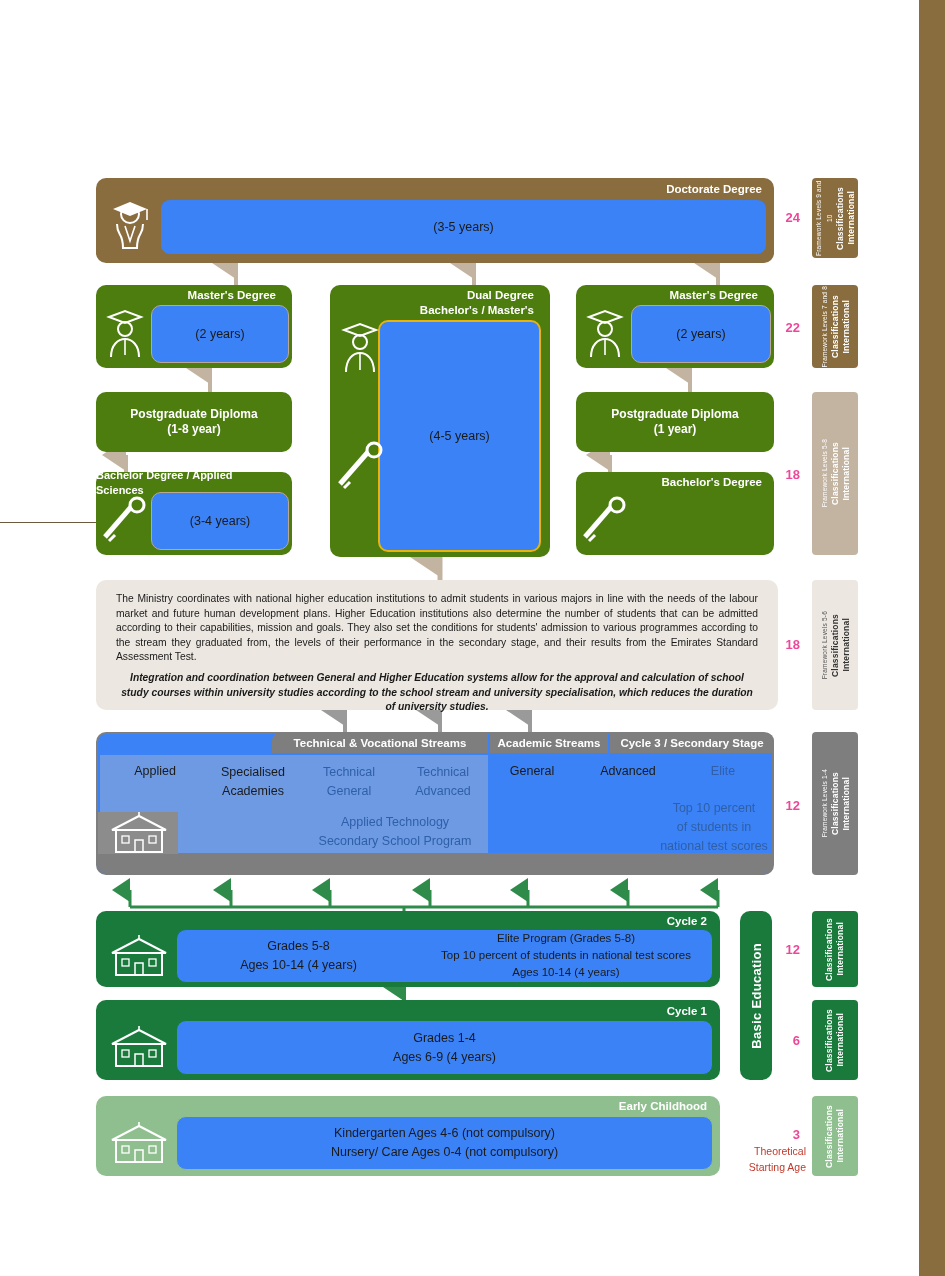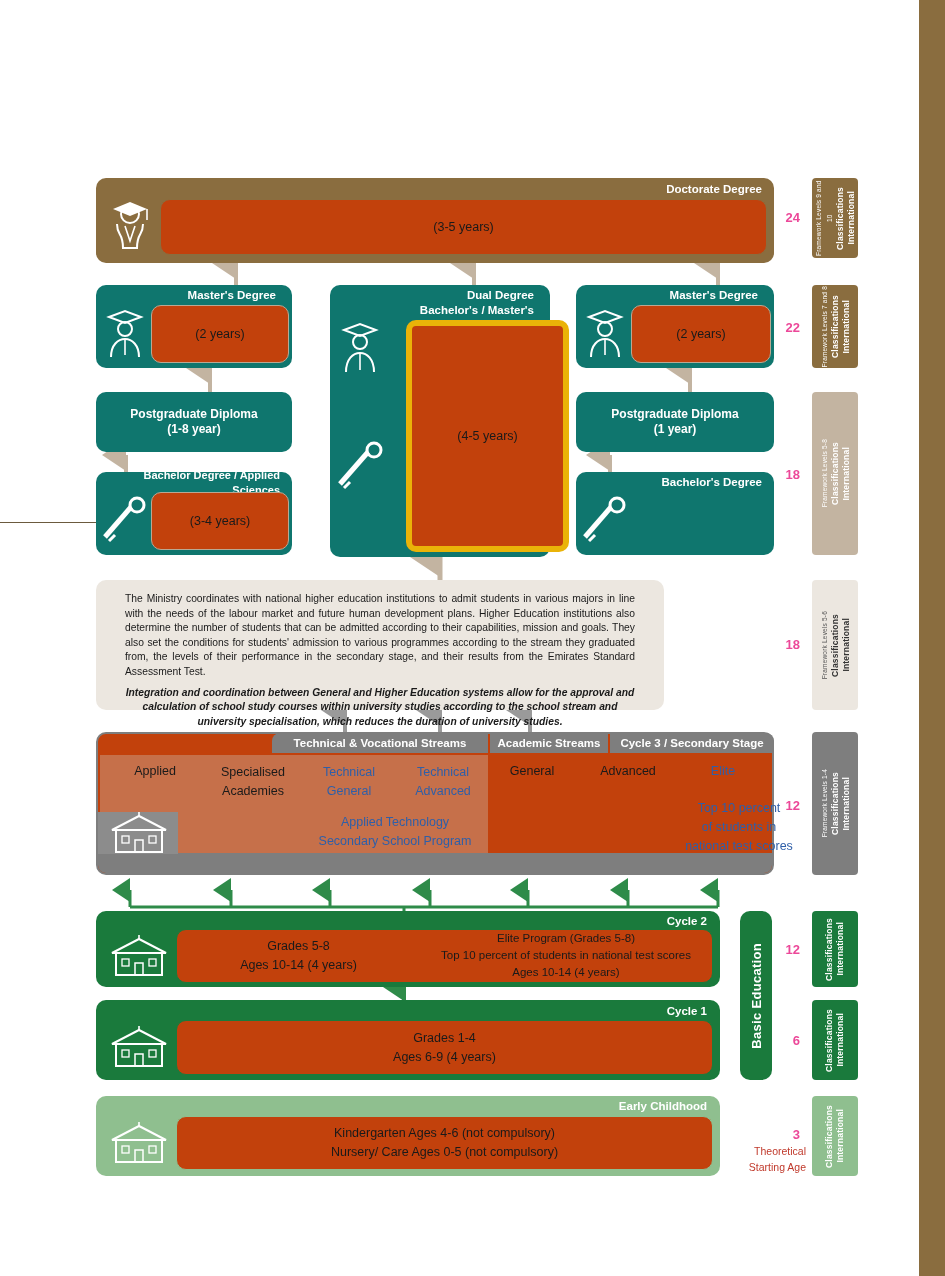--- a/index.html
+++ b/index.html
@@ -11,32 +11,32 @@
   }
   .right-bar{
     position:absolute;top:0;right:0;width:26px;height:1276px;background:#8a6d3f;
   }
   .canvas{position:absolute;top:0;left:0;width:945px;height:1276px;}
   .box{position:absolute;box-sizing:border-box;}
   .rnd{border-radius:10px;}
 
   
   .brown{background:#8a6d3f;}
-  .taupe{background:#0f766e;}
+  .taupe{background:#4d7c0f;}
   .taupe-lt{background:#c3b4a1;}
   .gray{background:#7e7e7e;}
   .gray-lt{background:#8c8c8c;}
   .grn-dk{background:#1a7a3c;}
   .grn-lt{background:#8fbf8f;}
-  .white{background:#c2410c;}
+  .white{background:#3b82f6;}
   .beige{background:#ece7e0;}
 
   .lbl{
     color:#fff;font-weight:bold;font-size:11.5px;line-height:15px;
-    display:flex;align-items:center;justify-content:center;text-align:right;
+    display:flex;align-items:center;justify-content:center;text-align:left;
   }
   .ctr{display:flex;align-items:center;justify-content:center;text-align:center;}
   .col{flex-direction:column;}
   .txt{font-size:12.5px;color:#1a1a1a;line-height:19px;text-align:center;}
 
   
   .chip{
     position:absolute;box-sizing:border-box;border-radius:4px;
     display:flex;align-items:center;justify-content:center;
   }
@@ -158,21 +158,21 @@
     <circle cx="24" cy="24" r="7" fill="none" stroke="#fff" stroke-width="2"></circle>
     <path d="M10,52 C10,40 17,34 24,34 C31,34 38,40 38,52" fill="none" stroke="#fff" stroke-width="2"></path>
     <path d="M24,34 L24,50" stroke="#fff" stroke-width="1.6"></path>
   </svg>
 
   <div class="box rnd taupe" style="left:330px;top:285px;width:220px;height:272px;"></div>
   <div class="box lbl col" style="left:330px;top:288px;width:212px;height:30px;align-items:flex-end;padding-right:8px;">
     <span>Dual Degree</span>
     <span>Bachelor's / Master's</span>
   </div>
-  <div class="box rnd white" style="left:406px;top:320px;width:163px;height:232px;border:6px solid #eab308;">
+  <div class="box rnd white" style="left:378px;top:320px;width:163px;height:232px;border:2px solid #eab308;">
     <div class="ctr" style="height:100%;">
         <span class="txt">(4-5 years)</span>
       </div>
   </div>
   <svg class="arrow" style="left:336px;top:318px;" width="48" height="60">
     <path d="M8,12 L24,6 L40,12 L24,18 Z" fill="none" stroke="#fff" stroke-width="2"></path>
     <circle cx="24" cy="24" r="7" fill="none" stroke="#fff" stroke-width="2"></circle>
     <path d="M10,54 C10,41 17,35 24,35 C31,35 38,41 38,54" fill="none" stroke="#fff" stroke-width="2"></path>
     <path d="M24,35 L24,52" stroke="#fff" stroke-width="1.6"></path>
   </svg>
@@ -206,21 +206,21 @@
   <div class="leftline" style="left:0px;top:522px;width:96px;"></div>
 
   <div class="box rnd taupe" style="left:576px;top:472px;width:198px;height:83px;"></div>
   <div class="box lbl" style="left:576px;top:475px;width:192px;height:15px;justify-content:flex-end;padding-right:6px;">Bachelor's Degree</div>
   <svg class="arrow" style="left:579px;top:495px;" width="54" height="54">
     <path d="M6,42 L32,12" stroke="#fff" stroke-width="5" fill="none"></path>
     <circle cx="38" cy="10" r="7" fill="none" stroke="#fff" stroke-width="3"></circle>
     <path d="M10,46 L16,40" stroke="#fff" stroke-width="3"></path>
   </svg>
 
-  <div class="box rnd beige" style="left:96px;top:580px;width:568px;height:130px;padding:12px 29px;">
+  <div class="box rnd beige" style="left:96px;top:580px;width:682px;height:130px;padding:12px 20px;">
     <div class="para">The Ministry coordinates with national higher education institutions to admit students in various majors in line with the needs of the labour market and future human development plans. Higher Education institutions also determine the number of students that can be admitted according to their capabilities, mission and goals. They also set the conditions for students' admission to various programmes according to the stream they graduated from, the levels of their performance in the secondary stage, and their results from the Emirates Standard Assessment Test.</div>
     <div class="para italic" style="margin-top:6px;">Integration and coordination between General and Higher Education systems allow for the approval and calculation of school study courses within university studies according to the school stream and university specialisation, which reduces the duration of university studies.</div>
   </div>
 
   <div class="box rnd white" style="left:96px;top:732px;width:678px;height:143px;border:2px solid #7e7e7e;"></div>
 
   <div class="box gray" style="left:272px;top:733px;width:216px;height:20px;border-top-left-radius:8px;"></div>
   <div class="box lbl" style="left:272px;top:733px;width:216px;height:20px;">Technical &amp; Vocational Streams</div>
   <div class="box gray" style="left:490px;top:733px;width:118px;height:20px;"></div>
   <div class="box lbl" style="left:490px;top:733px;width:118px;height:20px;">Academic Streams</div>
@@ -242,21 +242,21 @@
     <span>Advanced</span>
   </div>
   <div class="box txt col ctr blue" style="left:300px;top:812px;width:190px;height:40px;">
     <span>Applied Technology</span>
     <span>Secondary School Program</span>
   </div>
 
   <div class="box txt" style="left:492px;top:762px;width:80px;height:18px;">General</div>
   <div class="box txt" style="left:585px;top:762px;width:86px;height:18px;">Advanced</div>
   <div class="box txt blue" style="left:688px;top:762px;width:70px;height:18px;">Elite</div>
-  <div class="box txt col ctr blue" style="left:655px;top:795px;width:118px;height:64px;margin-left:25px;">
+  <div class="box txt col ctr blue" style="left:655px;top:795px;width:118px;height:64px;">
     <span>Top 10 percent</span>
     <span>of students in</span>
     <span>national test scores</span>
   </div>
 
   <div class="box gray" style="left:98px;top:853px;width:674px;height:20px;border-bottom-left-radius:8px;border-bottom-right-radius:8px;"></div>
 
   <div class="box gray-lt" style="left:98px;top:812px;width:80px;height:42px;"></div>
   <svg class="arrow" style="left:104px;top:812px;" width="70" height="44">
     <path d="M35,4 L8,18 L62,18 Z" fill="none" stroke="#fff" stroke-width="2"></path>
@@ -303,21 +303,21 @@
     <rect x="18" y="24" width="7" height="7" fill="none" stroke="#fff" stroke-width="1.3"></rect>
     <rect x="45" y="24" width="7" height="7" fill="none" stroke="#fff" stroke-width="1.3"></rect>
     <path d="M35,4 L35,0" stroke="#fff" stroke-width="1.6"></path>
   </svg>
 
   <div class="box rnd grn-lt" style="left:96px;top:1096px;width:624px;height:80px;"></div>
   <div class="box lbl" style="left:560px;top:1098px;width:155px;height:16px;justify-content:flex-end;padding-right:8px;">Early Childhood</div>
   <div class="box rnd white" style="left:176px;top:1116px;width:537px;height:54px;border:1px solid #8fbf8f;">
     <div class="ctr col" style="height:100%;">
       <span class="txt">Kindergarten Ages 4-6 (not compulsory)</span>
-      <span class="txt">Nursery/ Care Ages 0-5 (not compulsory)</span>
+      <span class="txt">Nursery/ Care Ages 0-4 (not compulsory)</span>
     </div>
   </div>
   <svg class="arrow" style="left:104px;top:1122px;" width="70" height="44">
     <path d="M35,4 L8,18 L62,18 Z" fill="none" stroke="#fff" stroke-width="2"></path>
     <rect x="12" y="18" width="46" height="22" fill="none" stroke="#fff" stroke-width="2"></rect>
     <rect x="31" y="28" width="8" height="12" fill="none" stroke="#fff" stroke-width="1.5"></rect>
     <rect x="18" y="24" width="7" height="7" fill="none" stroke="#fff" stroke-width="1.3"></rect>
     <rect x="45" y="24" width="7" height="7" fill="none" stroke="#fff" stroke-width="1.3"></rect>
     <path d="M35,4 L35,0" stroke="#fff" stroke-width="1.6"></path>
   </svg>

